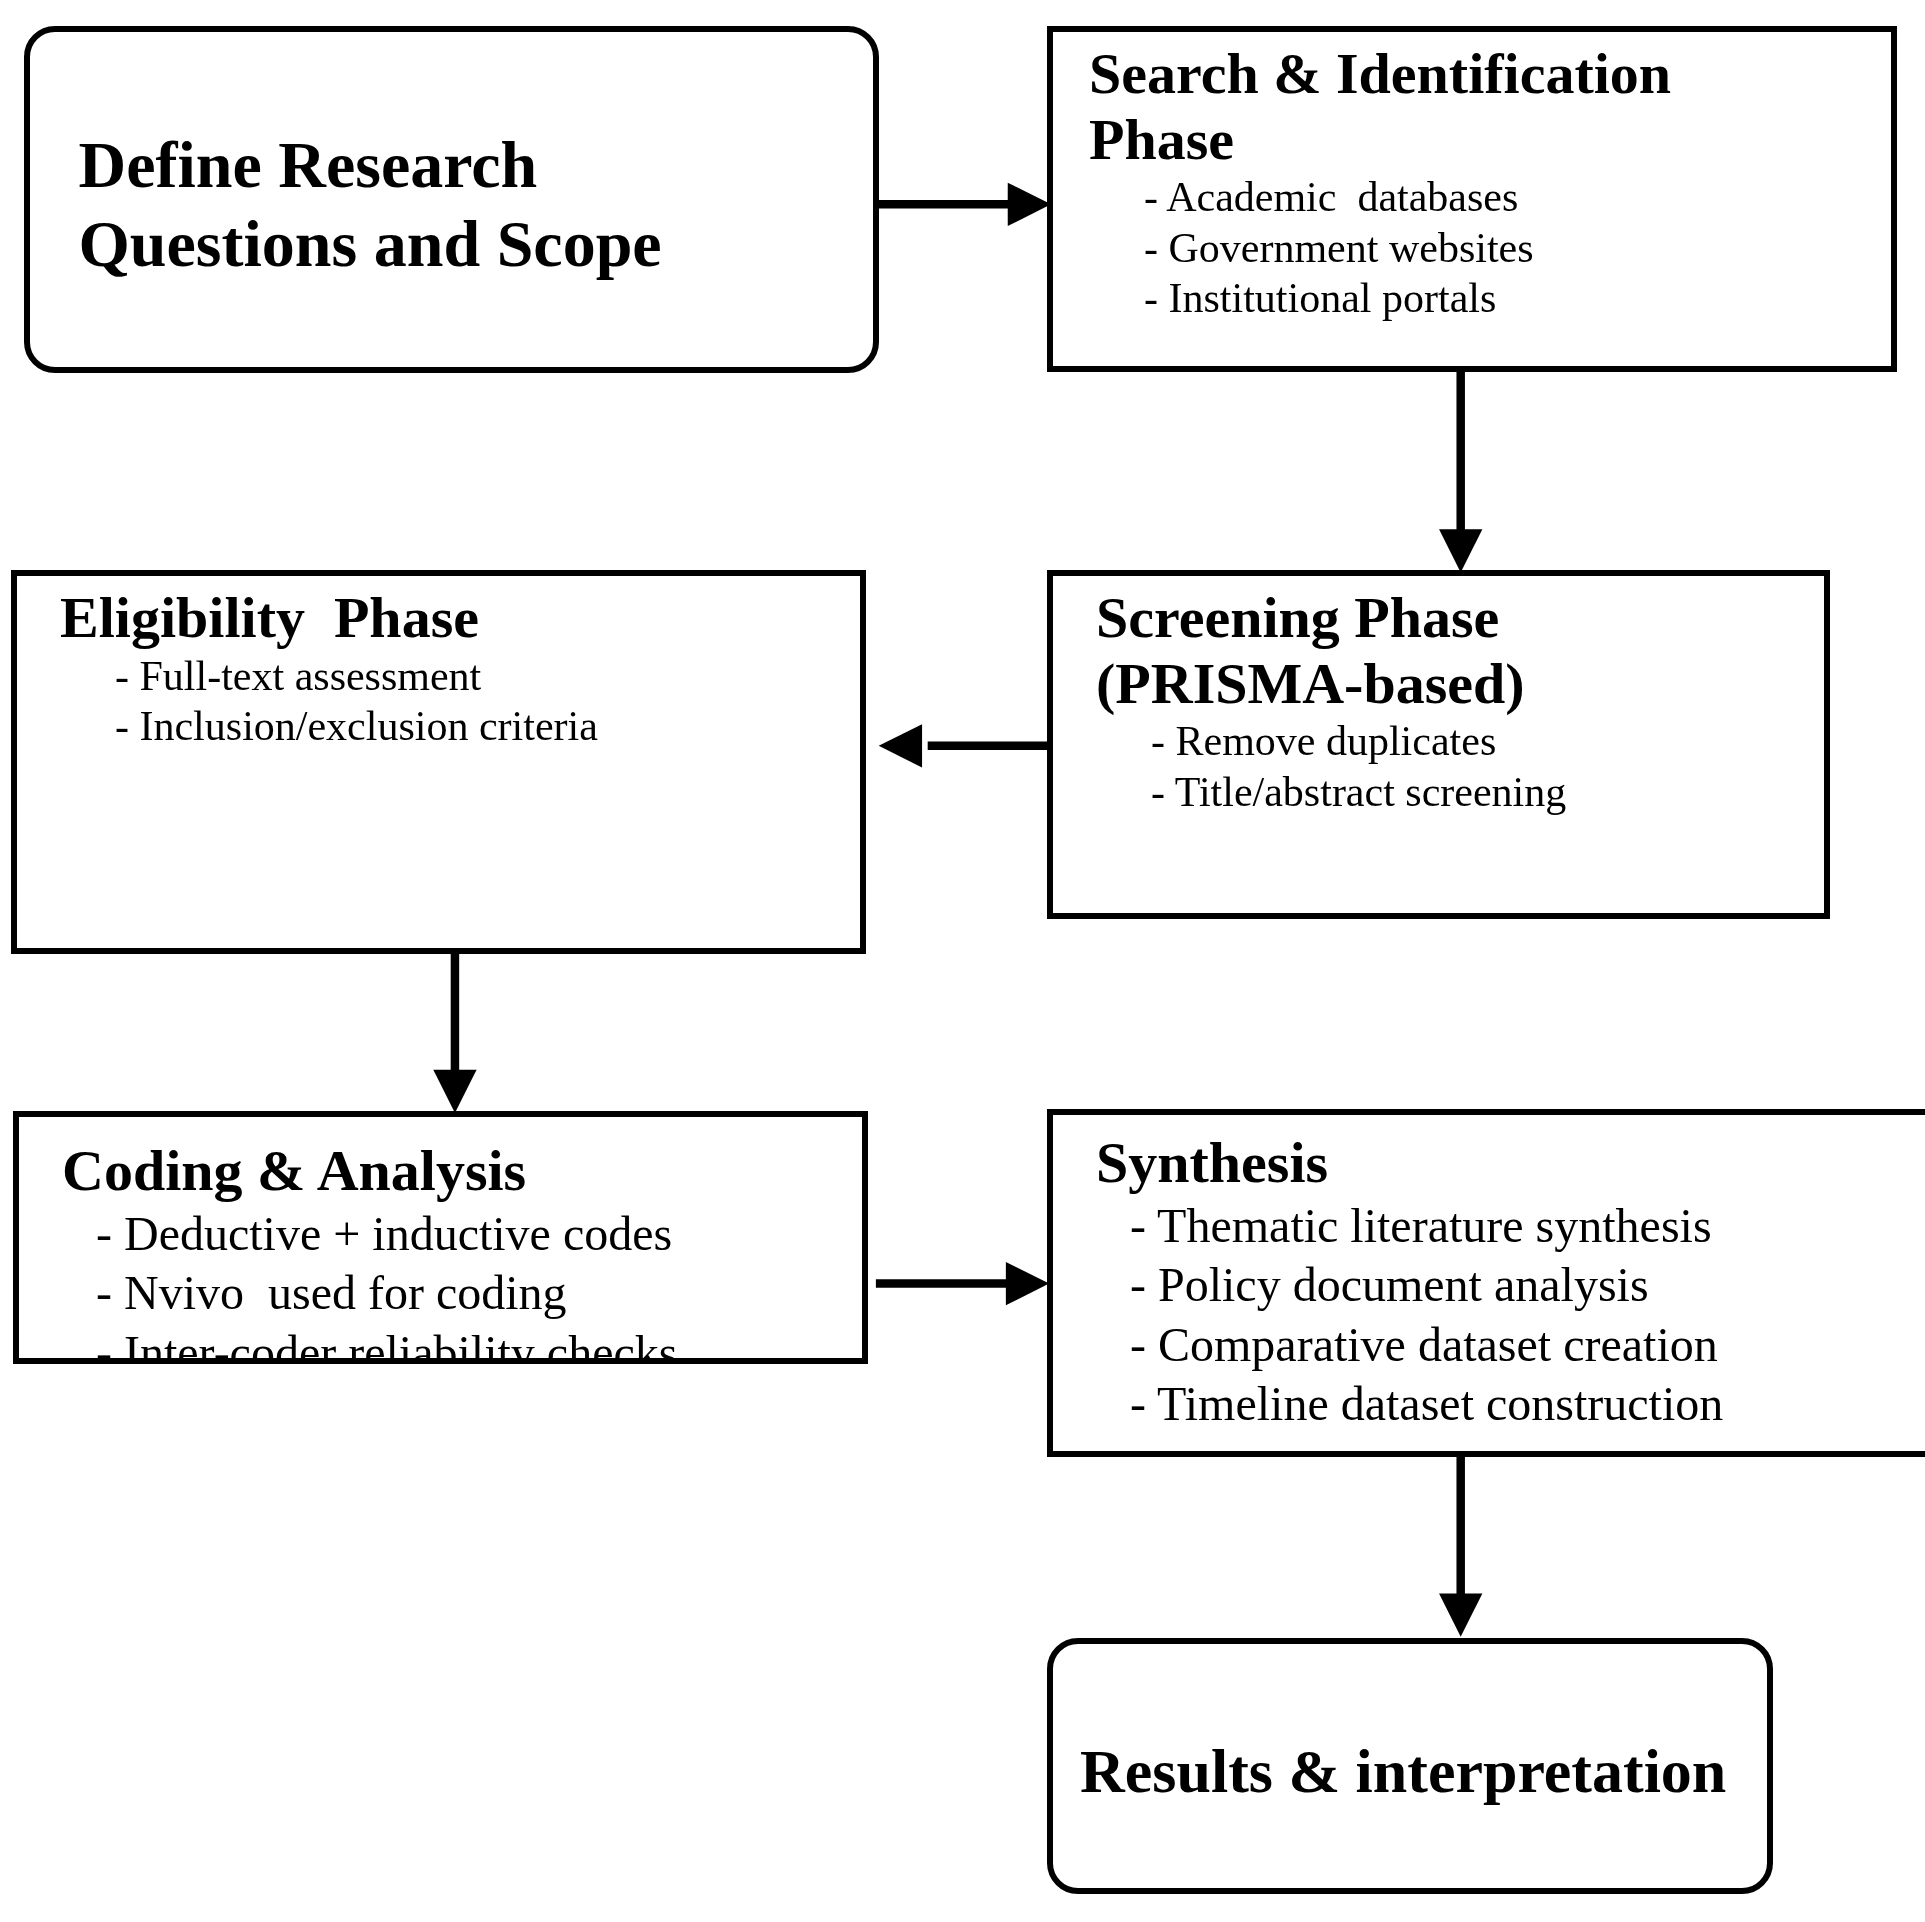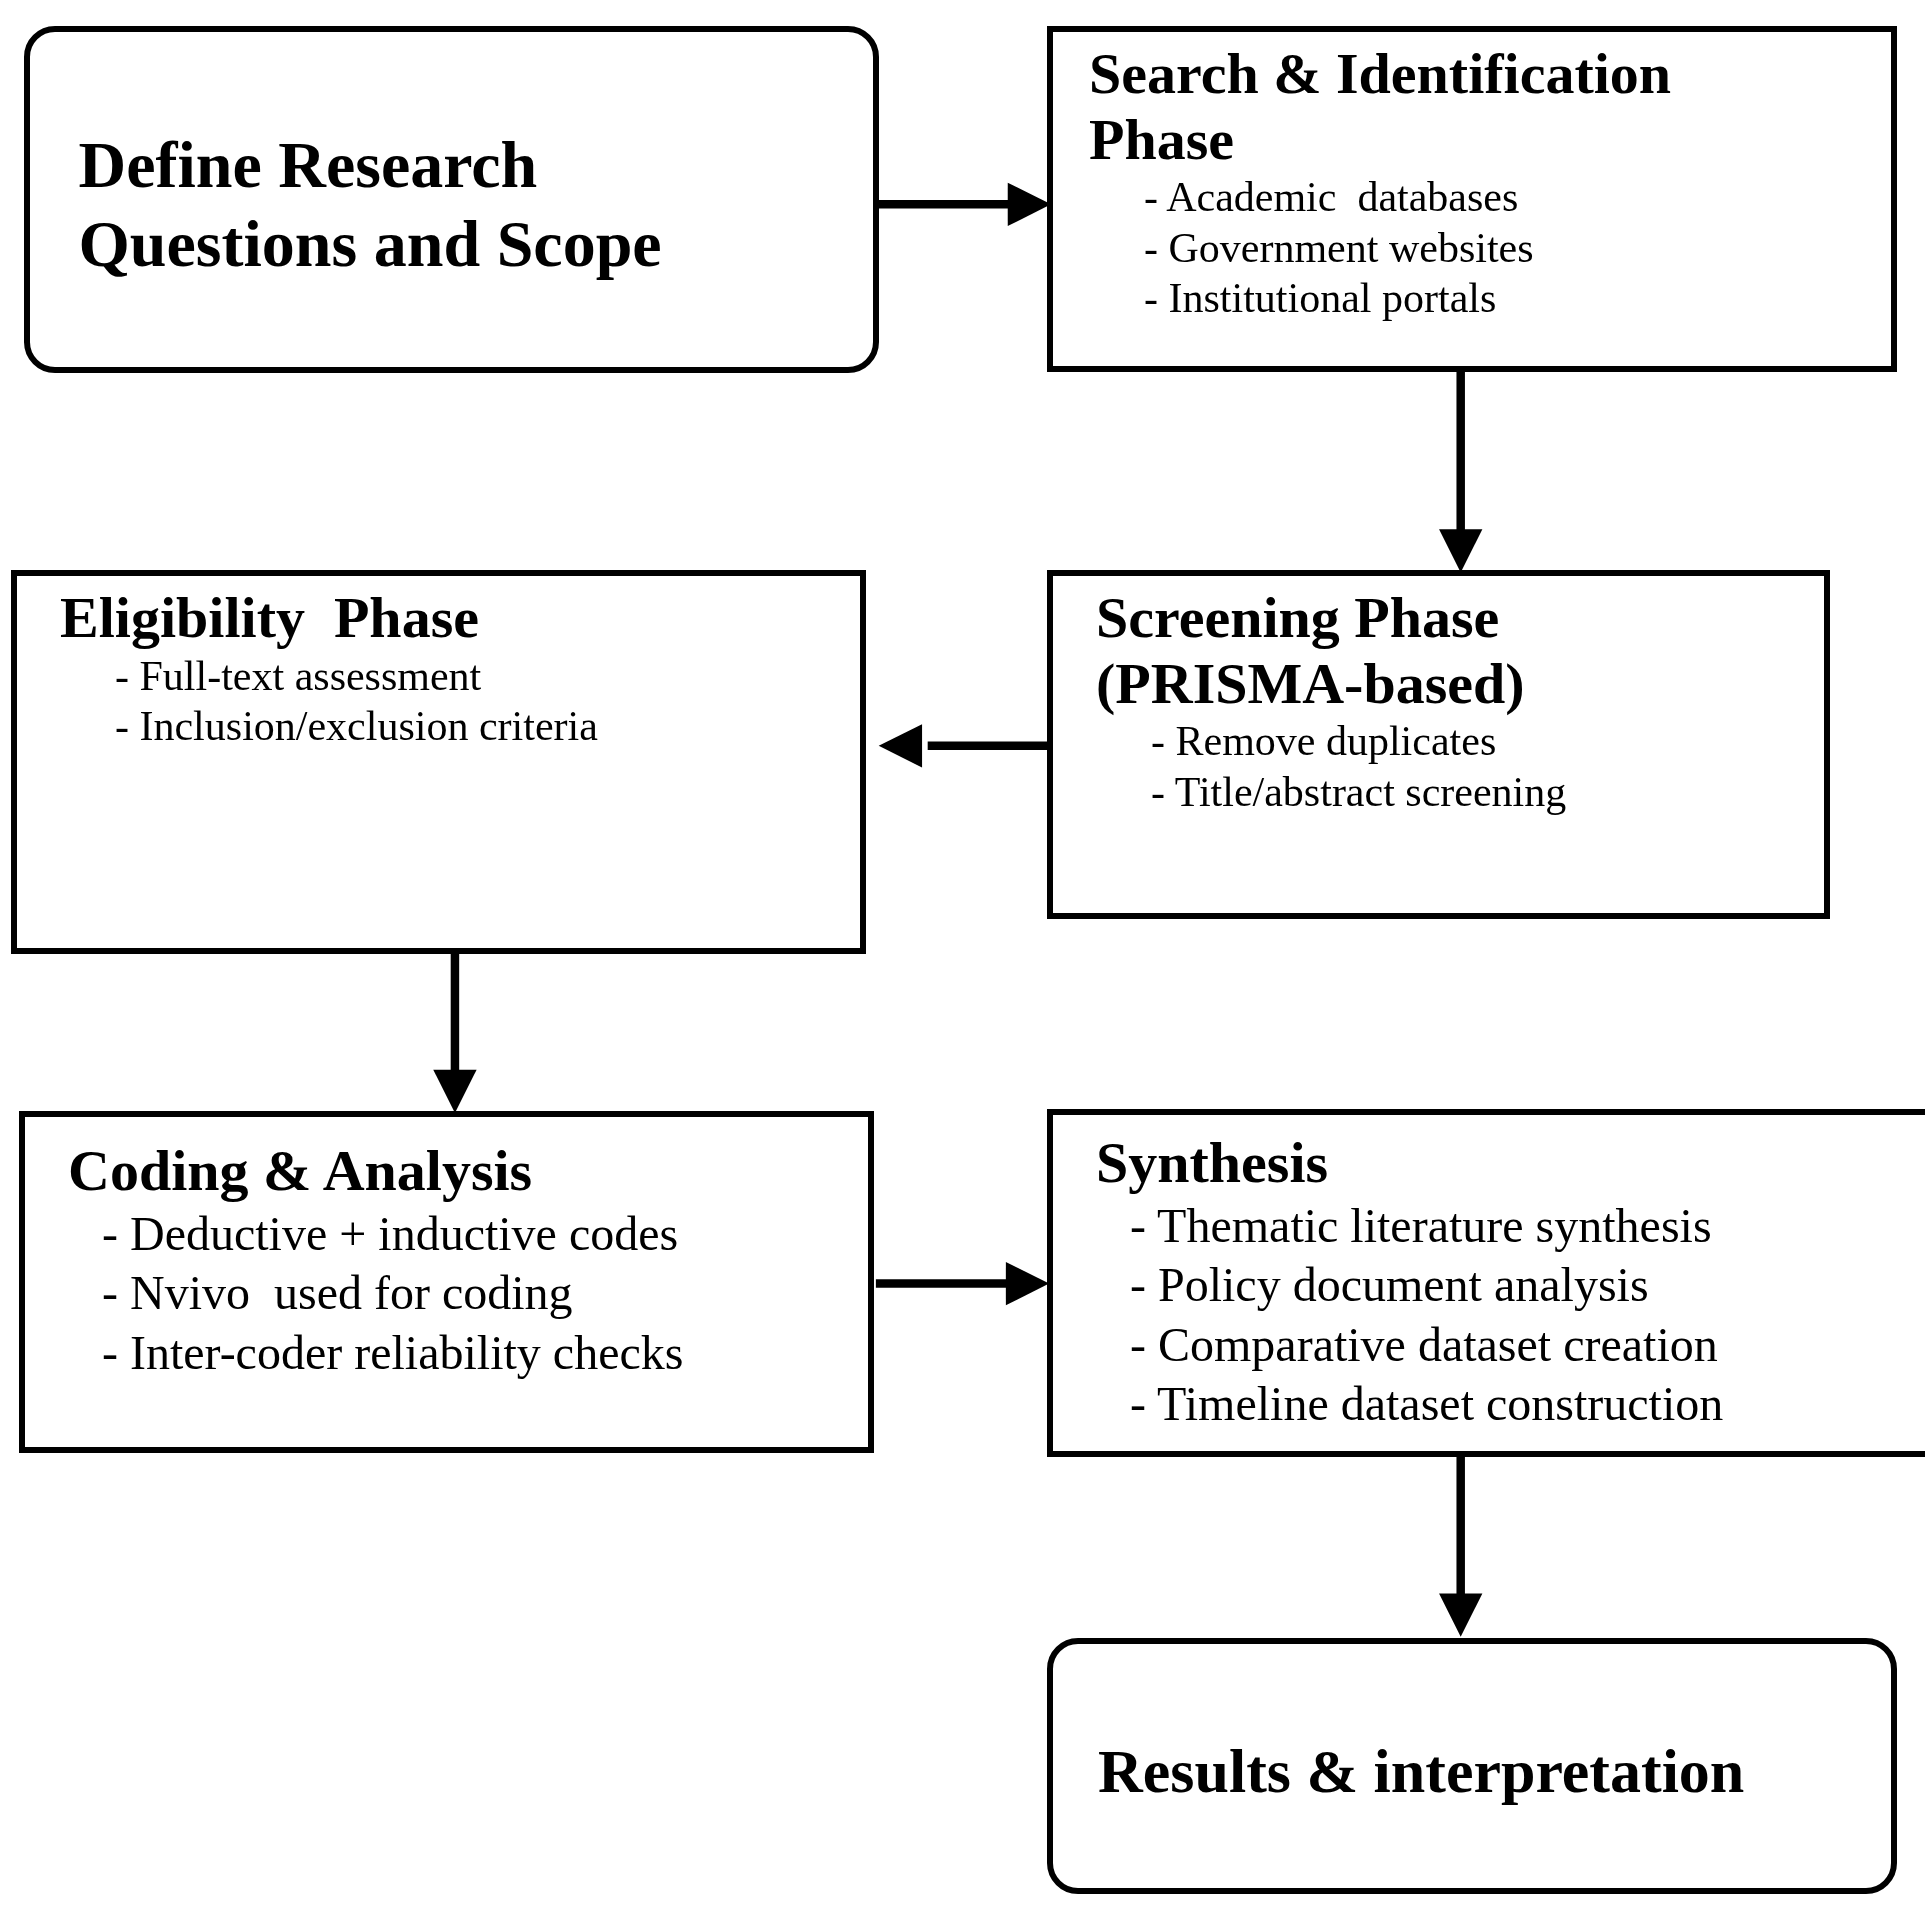--- a/index.html
+++ b/index.html
@@ -43,23 +43,23 @@
     font-size:48px;
     line-height:1.24;
     text-indent:34px;
     white-space:pre;
   }
   
   #box-define      {left:23.5px;  top:26px;   width:855px; height:347px; padding-left:49px;}
   #box-search      {left:1047px;top:26px;   width:850px; height:346px;padding-left:36px;}
   #box-eligibility {left:11px;  top:570px;  width:855px; height:384px;}
   #box-screening   {left:1047px;top:570px;  width:783px; height:349px;}
-  #box-coding      {left:19px;  top:1111px; width:855px; height:342px; padding-top:21px;}
+  #box-coding      {left:13px;  top:1111px; width:855px; height:253px; padding-top:21px;}
   #box-synthesis   {left:1047px;top:1109px; width:982px; height:348px; padding-top:15px;font-family:Liberation Serif, serif;}
-  #box-results     {left:1047px;top:1638px; width:850px; height:256px; padding-left:45px;}
+  #box-results     {left:1047px;top:1638px; width:726px; height:256px; padding-left:27px;}
   .line{stroke:#000000;stroke-width:9;}
   .head{fill:#000000;stroke:none;}
 </style>
 </head>
 <body>
 
 <div class="canvas">
 
   <svg class="arrow-layer" viewBox="0 0 2045 2042" aria-hidden="true">
     <g>

